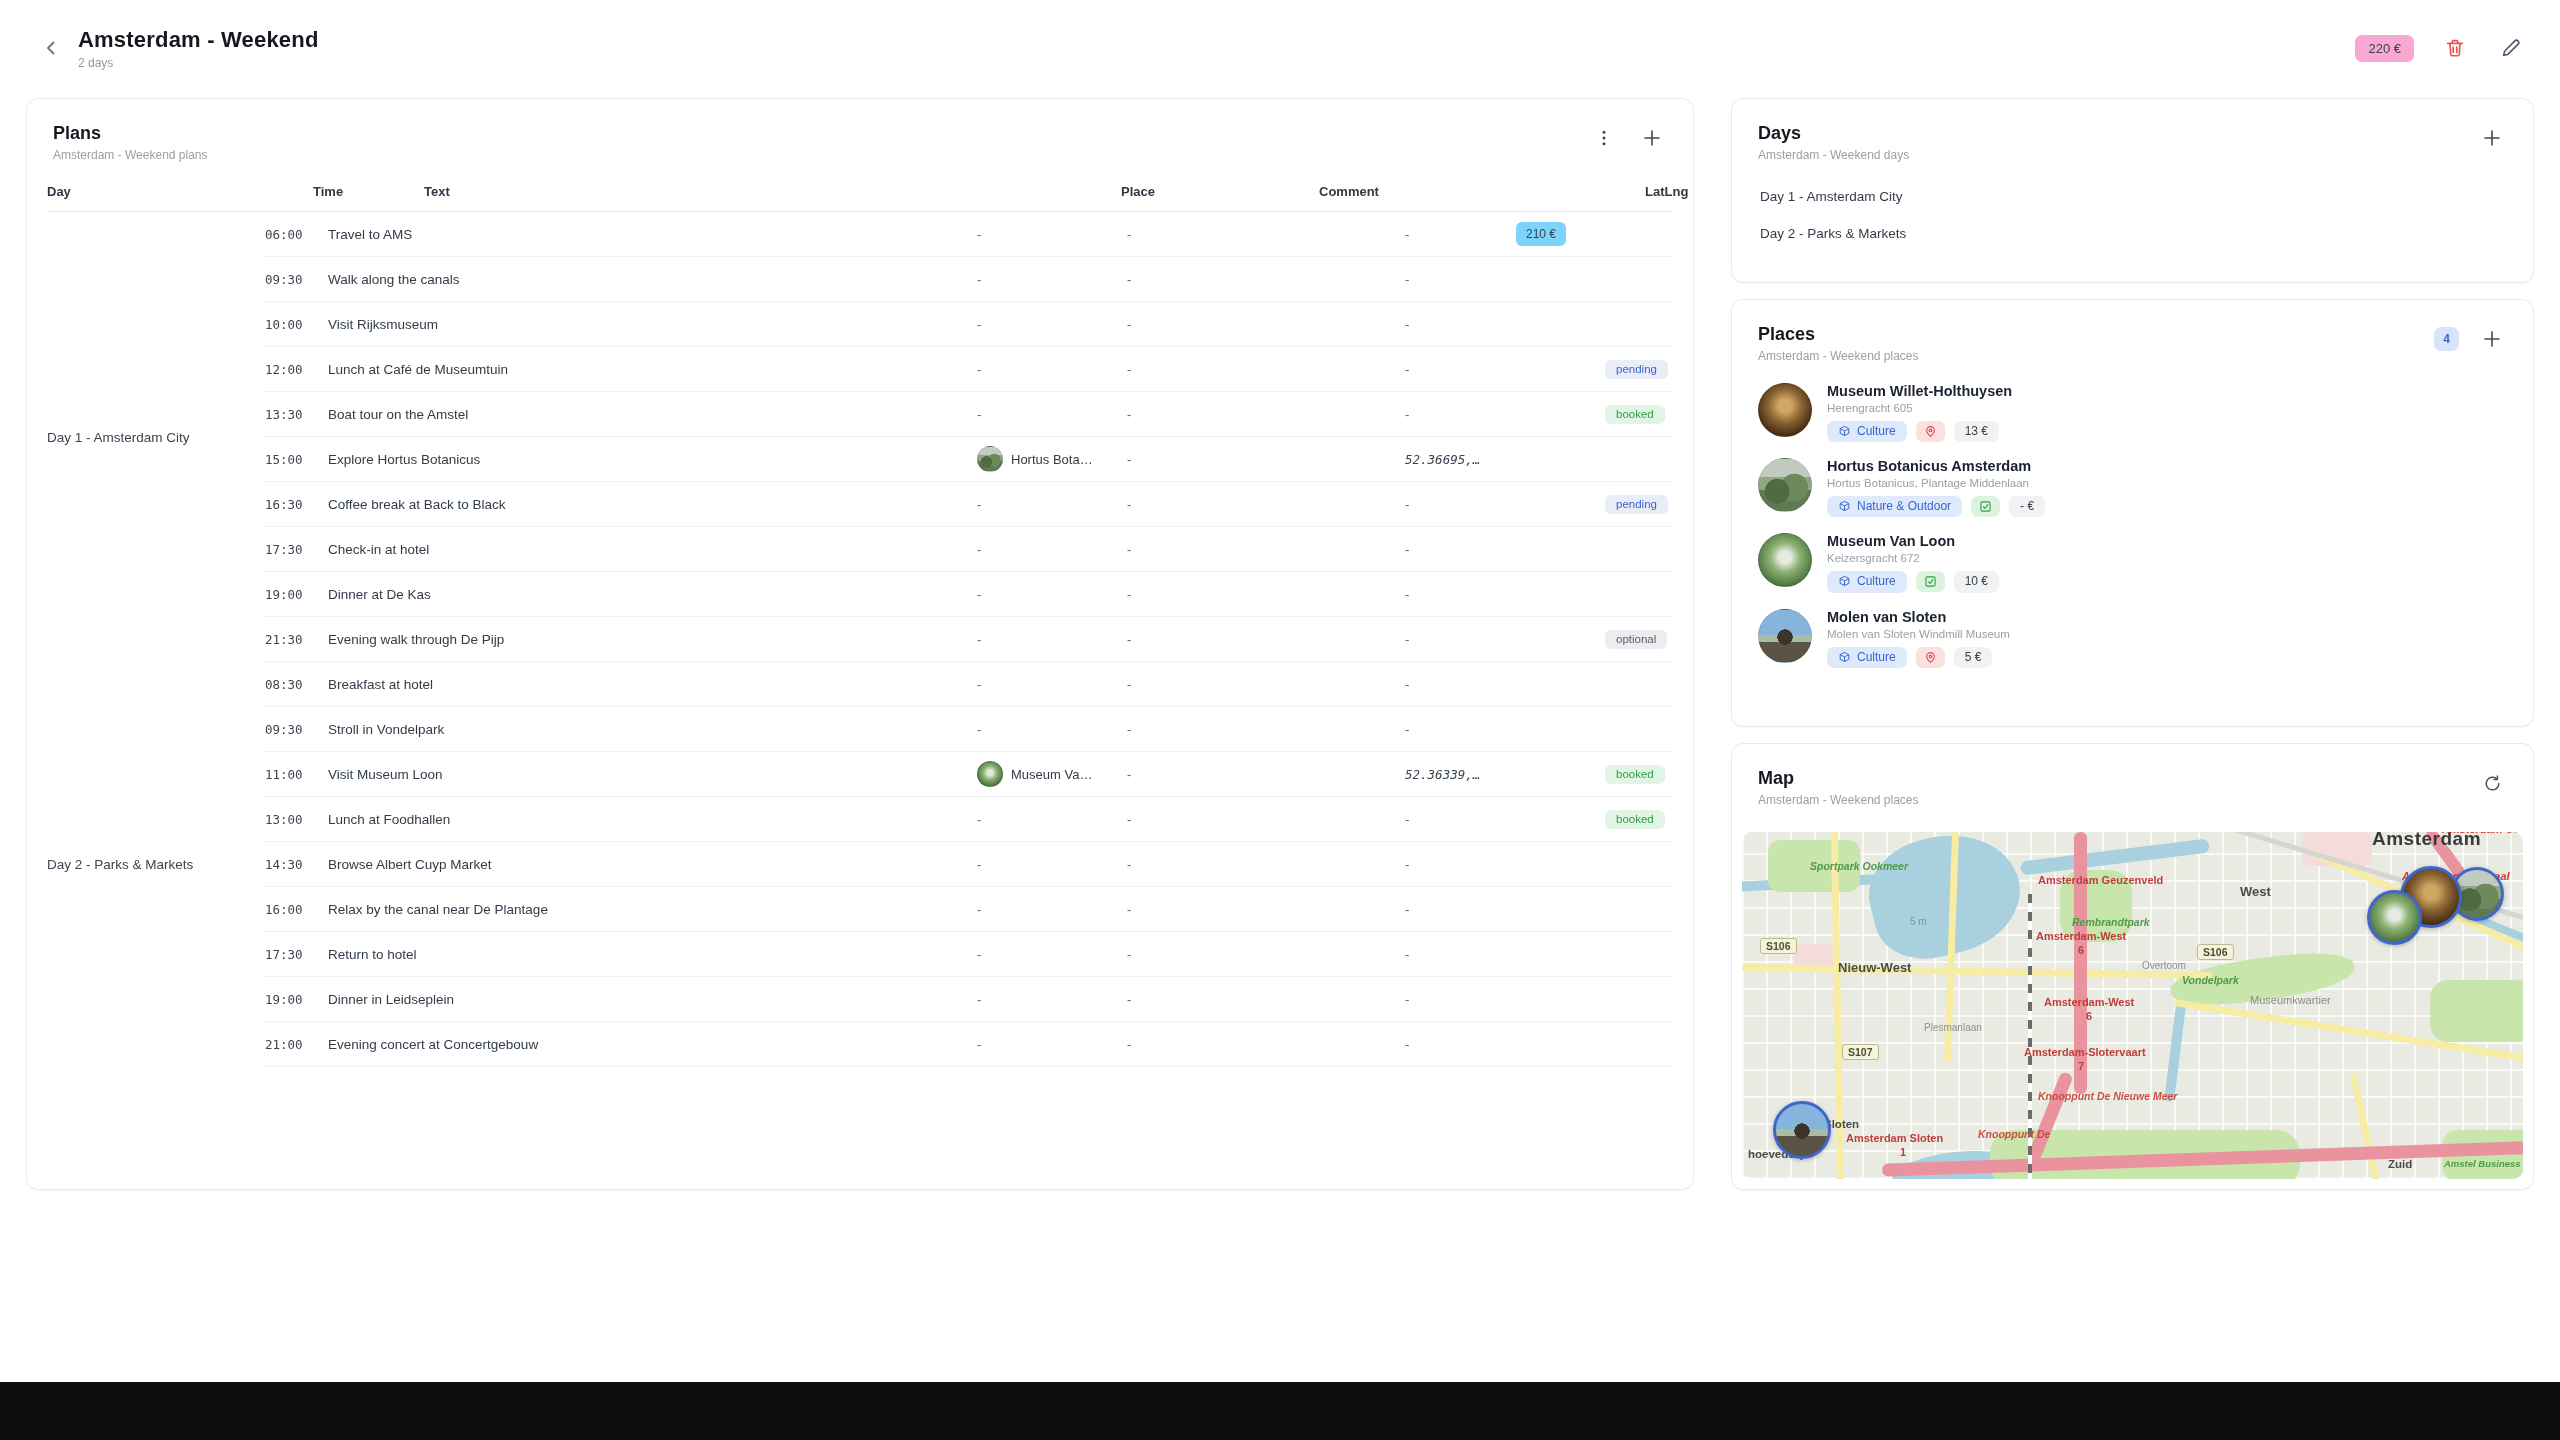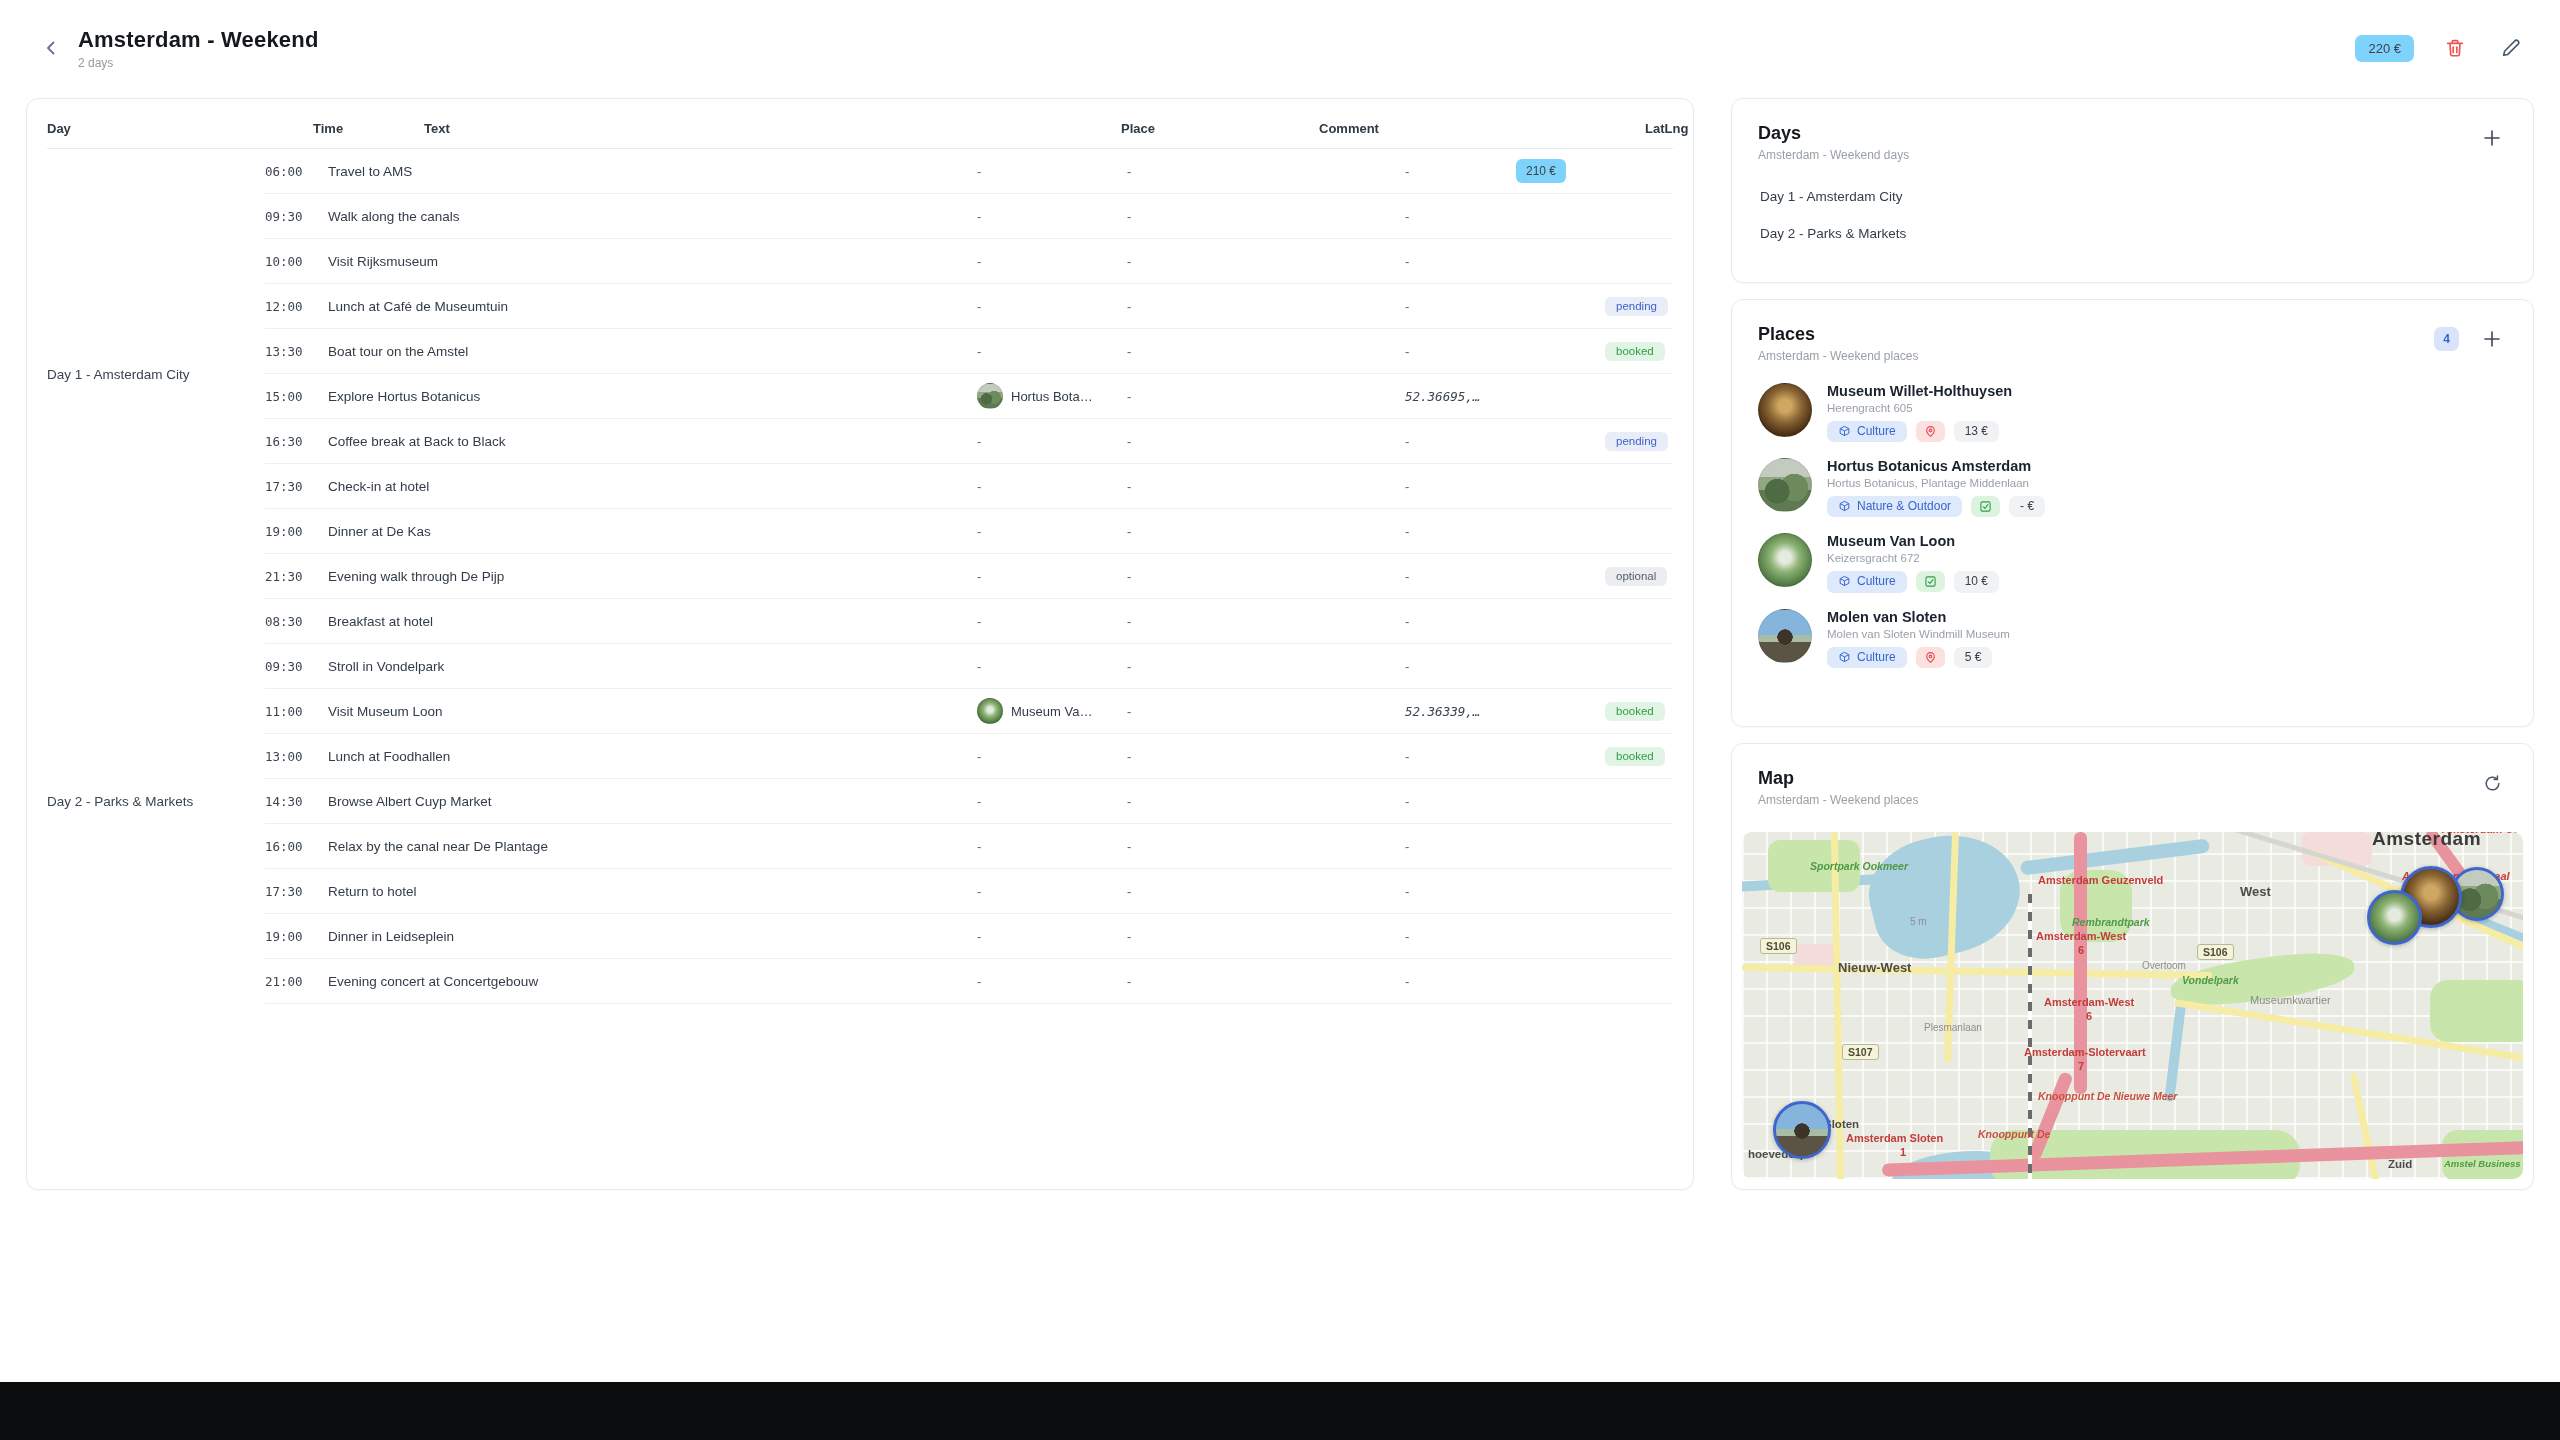--- a/index.html
+++ b/index.html
@@ -9,21 +9,21 @@
 
   
   .app-header { position:absolute; left:0; top:0; width:2560px; height:96px; background:#fff;
     display:flex; align-items:center; padding:0 34px; }
   .back-btn { width:34px; height:34px; display:flex; align-items:center; justify-content:center;
     cursor:pointer; color:#64748b; margin-right:10px; }
   .title-block { display:flex; flex-direction:column; }
   .trip-title { font-size:22px; font-weight:700; color:#15191f; letter-spacing:.2px; }
   .trip-sub { font-size:12px; color:#939aa3; margin-top:3px; }
   .header-right { margin-left:auto; display:flex; align-items:center; gap:26px; }
-  .chip-gray { background:#7dd3fc; color:#3c434b; font-size:13px; padding:6px 13px; border-radius:7px; }
+  .chip-gray { background:#f9a8d4; color:#3c434b; font-size:13px; padding:6px 13px; border-radius:7px; }
   .icon-btn { width:30px; height:30px; display:flex; align-items:center; justify-content:center; cursor:pointer; }
 
   
   .card { position:absolute; background:#fff; border:1px solid #e8ebee; border-radius:12px;
     box-shadow:0 1px 2px rgba(16,24,40,.04); }
   .card-head { display:flex; align-items:flex-start; padding:24px 26px 0 26px; }
   .card-title { font-size:18px; font-weight:700; color:#15191f; }
   .card-sub { font-size:12px; color:#98a0a9; margin-top:4px; }
   .head-actions { margin-left:auto; display:flex; align-items:center; gap:18px; }
 
@@ -146,20 +146,40 @@
     </div>
     <div class="icon-btn">
       <svg width="22" height="22" viewBox="0 0 24 24">
         <path d="M4 20l1-4.5L16.5 4a1.9 1.9 0 0 1 2.7 0l.8.8a1.9 1.9 0 0 1 0 2.7L8.5 19 4 20z" fill="none" stroke="#475569" stroke-width="1.7" stroke-linecap="round" stroke-linejoin="round"></path>
       </svg>
     </div>
   </div>
 </div>
 
 <div class="card" id="plans-card">
+  <div class="card-head">
+    <div>
+      <div class="card-title">Plans</div>
+      <div class="card-sub">Amsterdam - Weekend plans</div>
+    </div>
+    <div class="head-actions">
+      <div class="icon-btn">
+        <svg width="18" height="18" viewBox="0 0 18 18">
+          <circle cx="9" cy="3.2" r="1.5" fill="#404854"></circle>
+            <circle cx="9" cy="9" r="1.5" fill="#404854"></circle>
+            <circle cx="9" cy="14.8" r="1.5" fill="#404854"></circle>
+        </svg>
+      </div>
+      <div class="icon-btn">
+        <svg width="20" height="20" viewBox="0 0 20 20">
+          <path d="M10 3v14M3 10h14" stroke="#404854" stroke-width="1.6" stroke-linecap="round"></path>
+        </svg>
+      </div>
+    </div>
+  </div>
   <div class="table">
     <div class="thead" id="plans-thead">
         <span>Day</span>
         <span>Time</span>
         <span>Text</span>
         <span>Place</span>
         <span>Comment</span>
         <span>LatLng</span>
         <span>Price</span>
         <span>Status</span>

